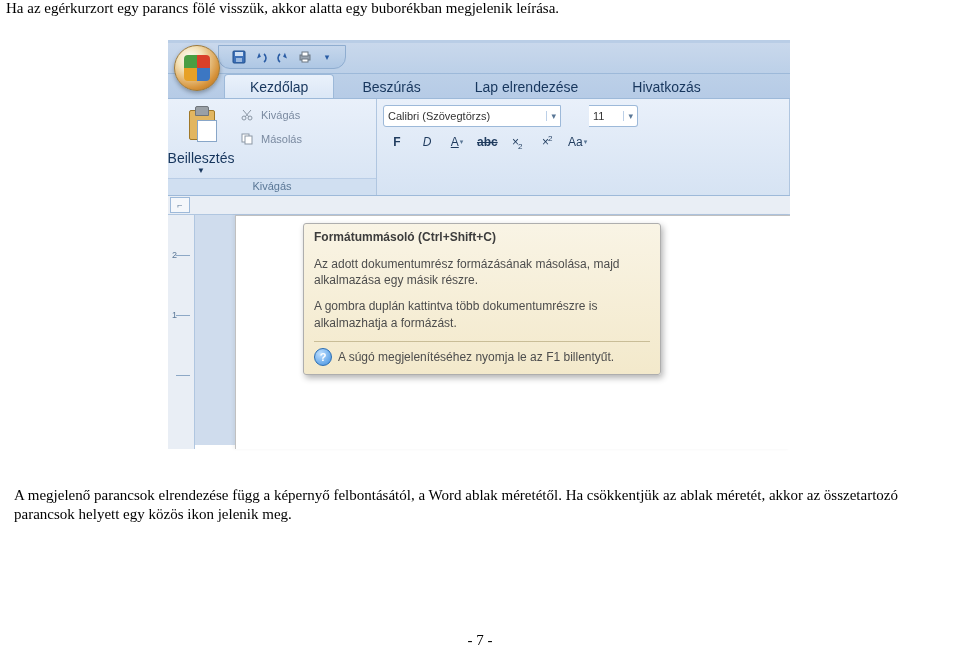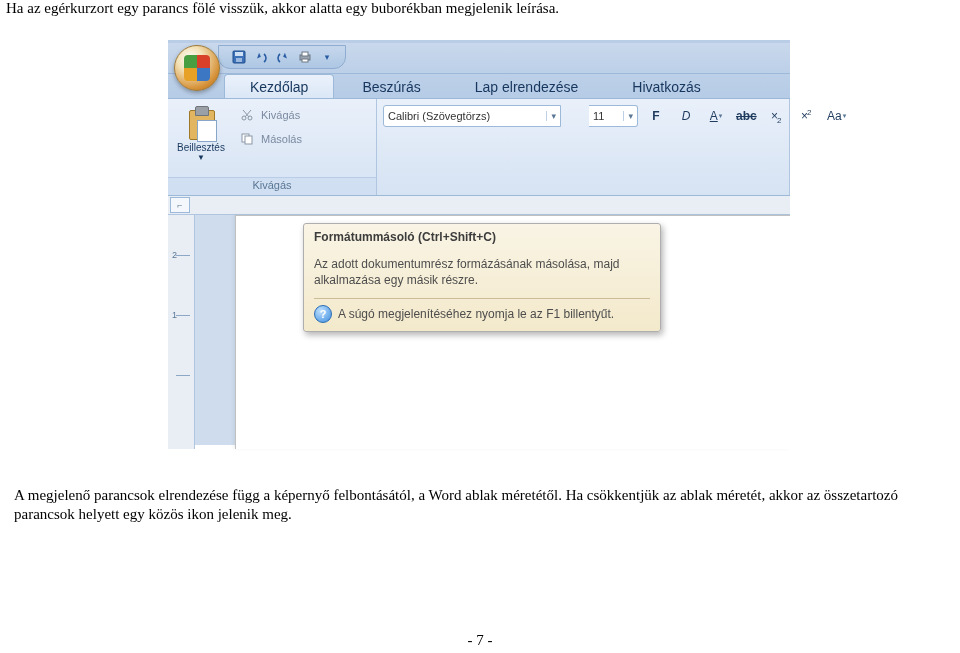--- a/index.html
+++ b/index.html
@@ -125,40 +125,40 @@
     width: 52px;
     display: flex; flex-direction: column; align-items: center;
     padding: 2px 0;
     border: 1px solid transparent;
     border-radius: 3px;
   }
   .paste-ico { width:32px; height:34px; position:relative; }
   .paste-board { position:absolute; left:4px; top:4px; width:24px; height:28px; background:#e2b660; border:1px solid #a07828; border-radius:2px;}
   .paste-clip { position:absolute; left:10px; top:0; width:12px; height:8px; background:#9aa0a6; border:1px solid #6f757b; border-radius:2px 2px 0 0;}
   .paste-sheet { position:absolute; left:12px; top:14px; width:18px; height:20px; background:#fff; border:1px solid #88a6c8;}
-  .paste-label { color:#17365d; font-size:10px; margin-top:2px;}
+  .paste-label { color:#17365d; font-size:14px; margin-top:10px;}
   .paste-arrow { font-size:8px; color:#17365d;}
 
   .clip-cmds { display:flex; flex-direction:column; gap:0; }
   .clip-row {
     display:flex; align-items:center; gap:6px;
     height:22px; padding:0 6px;
     color:#7a8aa0; font-size:11px;
     border:1px solid transparent; border-radius:3px;
     white-space: nowrap;
   }
   .clip-row .ico { width:16px; height:16px; display:flex; align-items:center; justify-content:center;}
   .clip-row.hot {
     color:#3a3a3a;
     background: linear-gradient(#fff1c9,#ffd765);
     border:1px solid #dfa52f;
   }
 
   
-  .font-group .group-body{ flex-direction:row; gap:4px; padding-top:6px; }
+  .font-group .group-body{ flex-direction:column; gap:4px; padding-top:6px; }
   .font-row1 { display:flex; gap:0; }
   .fontname {
     width:168px; height:20px; background:#fff; border:1px solid #9db9d9;
     display:flex; align-items:center; padding:0 4px; font-size:11px; color:#333;
     border-radius:3px 0 0 3px;
   }
   .fontname .dd { margin-left:auto; color:#5a7796; font-size:9px; border-left:1px solid #bcd0e8; padding-left:4px;}
   .fontsize {
     width:40px; height:20px; background:#fff; border:1px solid #9db9d9; border-left:none;
     display:flex; align-items:center; padding:0 4px; font-size:11px; color:#333;
@@ -358,20 +358,21 @@
       <div class="tick" style="top:100px;"></div>
       <div class="num" style="top:100px;">1</div>
       <div class="tick" style="top:160px;"></div>
     </div>
     <div class="page-canvas"></div>
   </div>
 
   <div class="tooltip">
     <div class="tt-title">Formátummásoló (Ctrl+Shift+C)</div>
     <p>Az adott dokumentumrész formázásának másolása, majd alkalmazása egy másik részre.</p>
+    <p>A gombra duplán kattintva több dokumentumrészre is alkalmazhatja a formázást.</p>
     <hr>
     <div class="help-row">
       <div class="help-ico">?</div>
       <span>A súgó megjelenítéséhez nyomja le az F1 billentyűt.</span>
     </div>
   </div>
 
 </div>
 
 </body></html>

